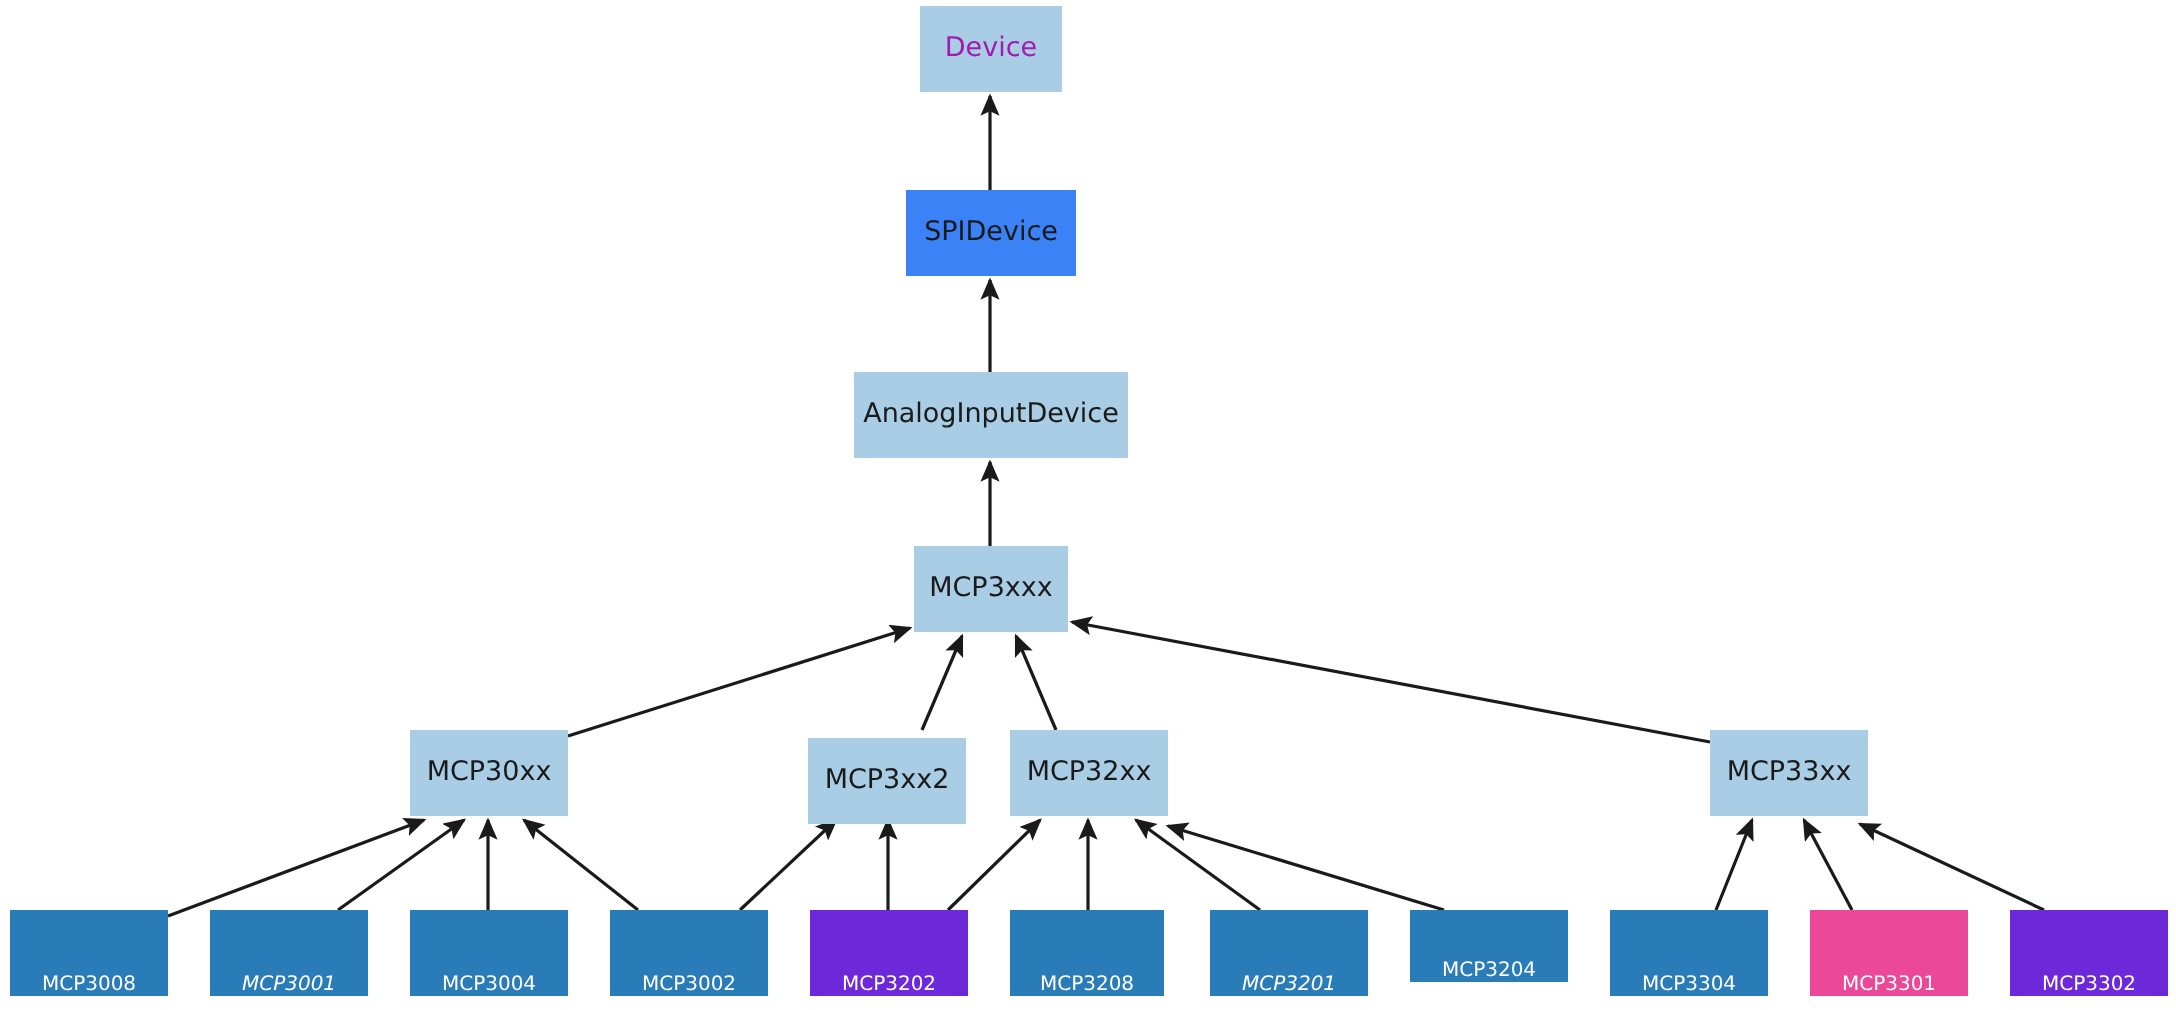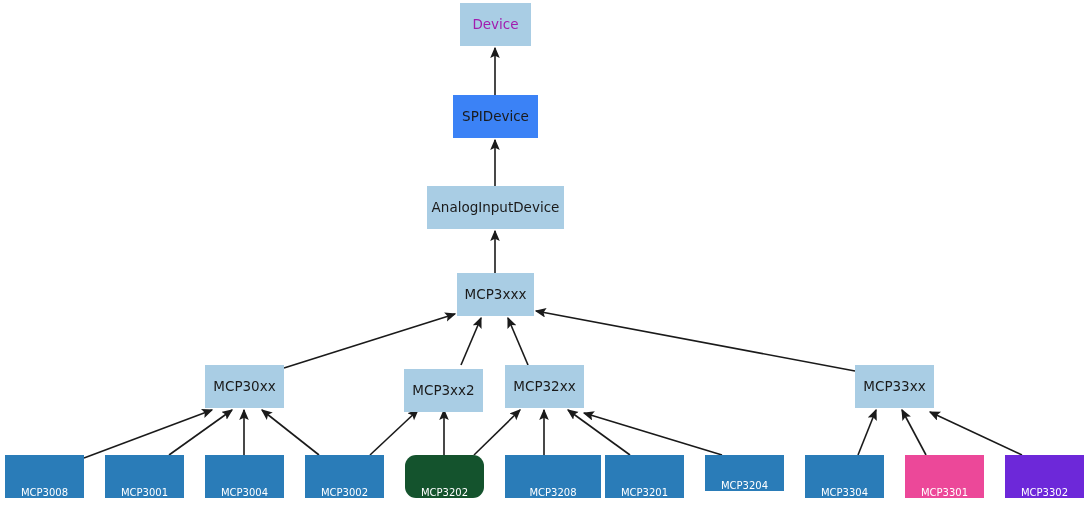--- a/index.html
+++ b/index.html
@@ -104,36 +104,36 @@
       </div>
       <div class="node base" style="left: 505px; top: 365px; width: 79px; height: 43px; background: rgb(169, 205, 228); color: rgb(26, 26, 26);">
         <span class="node-label">MCP32xx</span>
       </div>
       <div class="node base" style="left: 855px; top: 365px; width: 79px; height: 43px; background: rgb(169, 205, 228); color: rgb(26, 26, 26);">
         <span class="node-label">MCP33xx</span>
       </div>
       <div class="node leaf" style="left: 5px; top: 455px; width: 79px; height: 43px; background: rgb(42, 124, 184); color: rgb(255, 255, 255);">
         <span class="node-label">MCP3008</span>
       </div>
-      <div class="node leaf" style="left: 105px; top: 455px; width: 79px; height: 43px; background: rgb(42, 124, 184); color: rgb(255, 255, 255);">
+      <div class="node leaf" style="left: 105px; top: 455px; width: 79px; height: 43px; background: rgb(42, 124, 184); color: rgb(255, 255, 255); font-style: italic;">
         <span class="node-label">MCP3001</span>
       </div>
       <div class="node leaf" style="left: 205px; top: 455px; width: 79px; height: 43px; background: rgb(42, 124, 184); color: rgb(255, 255, 255);">
         <span class="node-label">MCP3004</span>
       </div>
       <div class="node leaf" style="left: 305px; top: 455px; width: 79px; height: 43px; background: rgb(42, 124, 184); color: rgb(255, 255, 255);">
         <span class="node-label">MCP3002</span>
       </div>
-      <div class="node leaf" style="left: 405px; top: 455px; width: 79px; height: 43px; background: #14532d; color: rgb(255, 255, 255); border-radius: 11px;">
+      <div class="node leaf" style="left: 405px; top: 455px; width: 79px; height: 43px; background: #6d28d9; color: rgb(255, 255, 255);">
         <span class="node-label">MCP3202</span>
       </div>
-      <div class="node leaf" style="left: 505px; top: 455px; width: 96px; height: 43px; background: rgb(42, 124, 184); color: rgb(255, 255, 255);">
+      <div class="node leaf" style="left: 505px; top: 455px; width: 77px; height: 43px; background: rgb(42, 124, 184); color: rgb(255, 255, 255);">
         <span class="node-label">MCP3208</span>
       </div>
-      <div class="node leaf" style="left: 605px; top: 455px; width: 79px; height: 43px; background: rgb(42, 124, 184); color: rgb(255, 255, 255);">
+      <div class="node leaf" style="left: 605px; top: 455px; width: 79px; height: 43px; background: rgb(42, 124, 184); color: rgb(255, 255, 255); font-style: italic;">
         <span class="node-label">MCP3201</span>
       </div>
       <div class="node leaf" style="left: 705px; top: 455px; width: 79px; height: 36px; background: rgb(42, 124, 184); color: rgb(255, 255, 255);">
         <span class="node-label">MCP3204</span>
       </div>
       <div class="node leaf" style="left: 805px; top: 455px; width: 79px; height: 43px; background: rgb(42, 124, 184); color: rgb(255, 255, 255);">
         <span class="node-label">MCP3304</span>
       </div>
       <div class="node leaf" style="left: 905px; top: 455px; width: 79px; height: 43px; background: #ec4899; color: rgb(255, 255, 255);">
         <span class="node-label">MCP3301</span>

